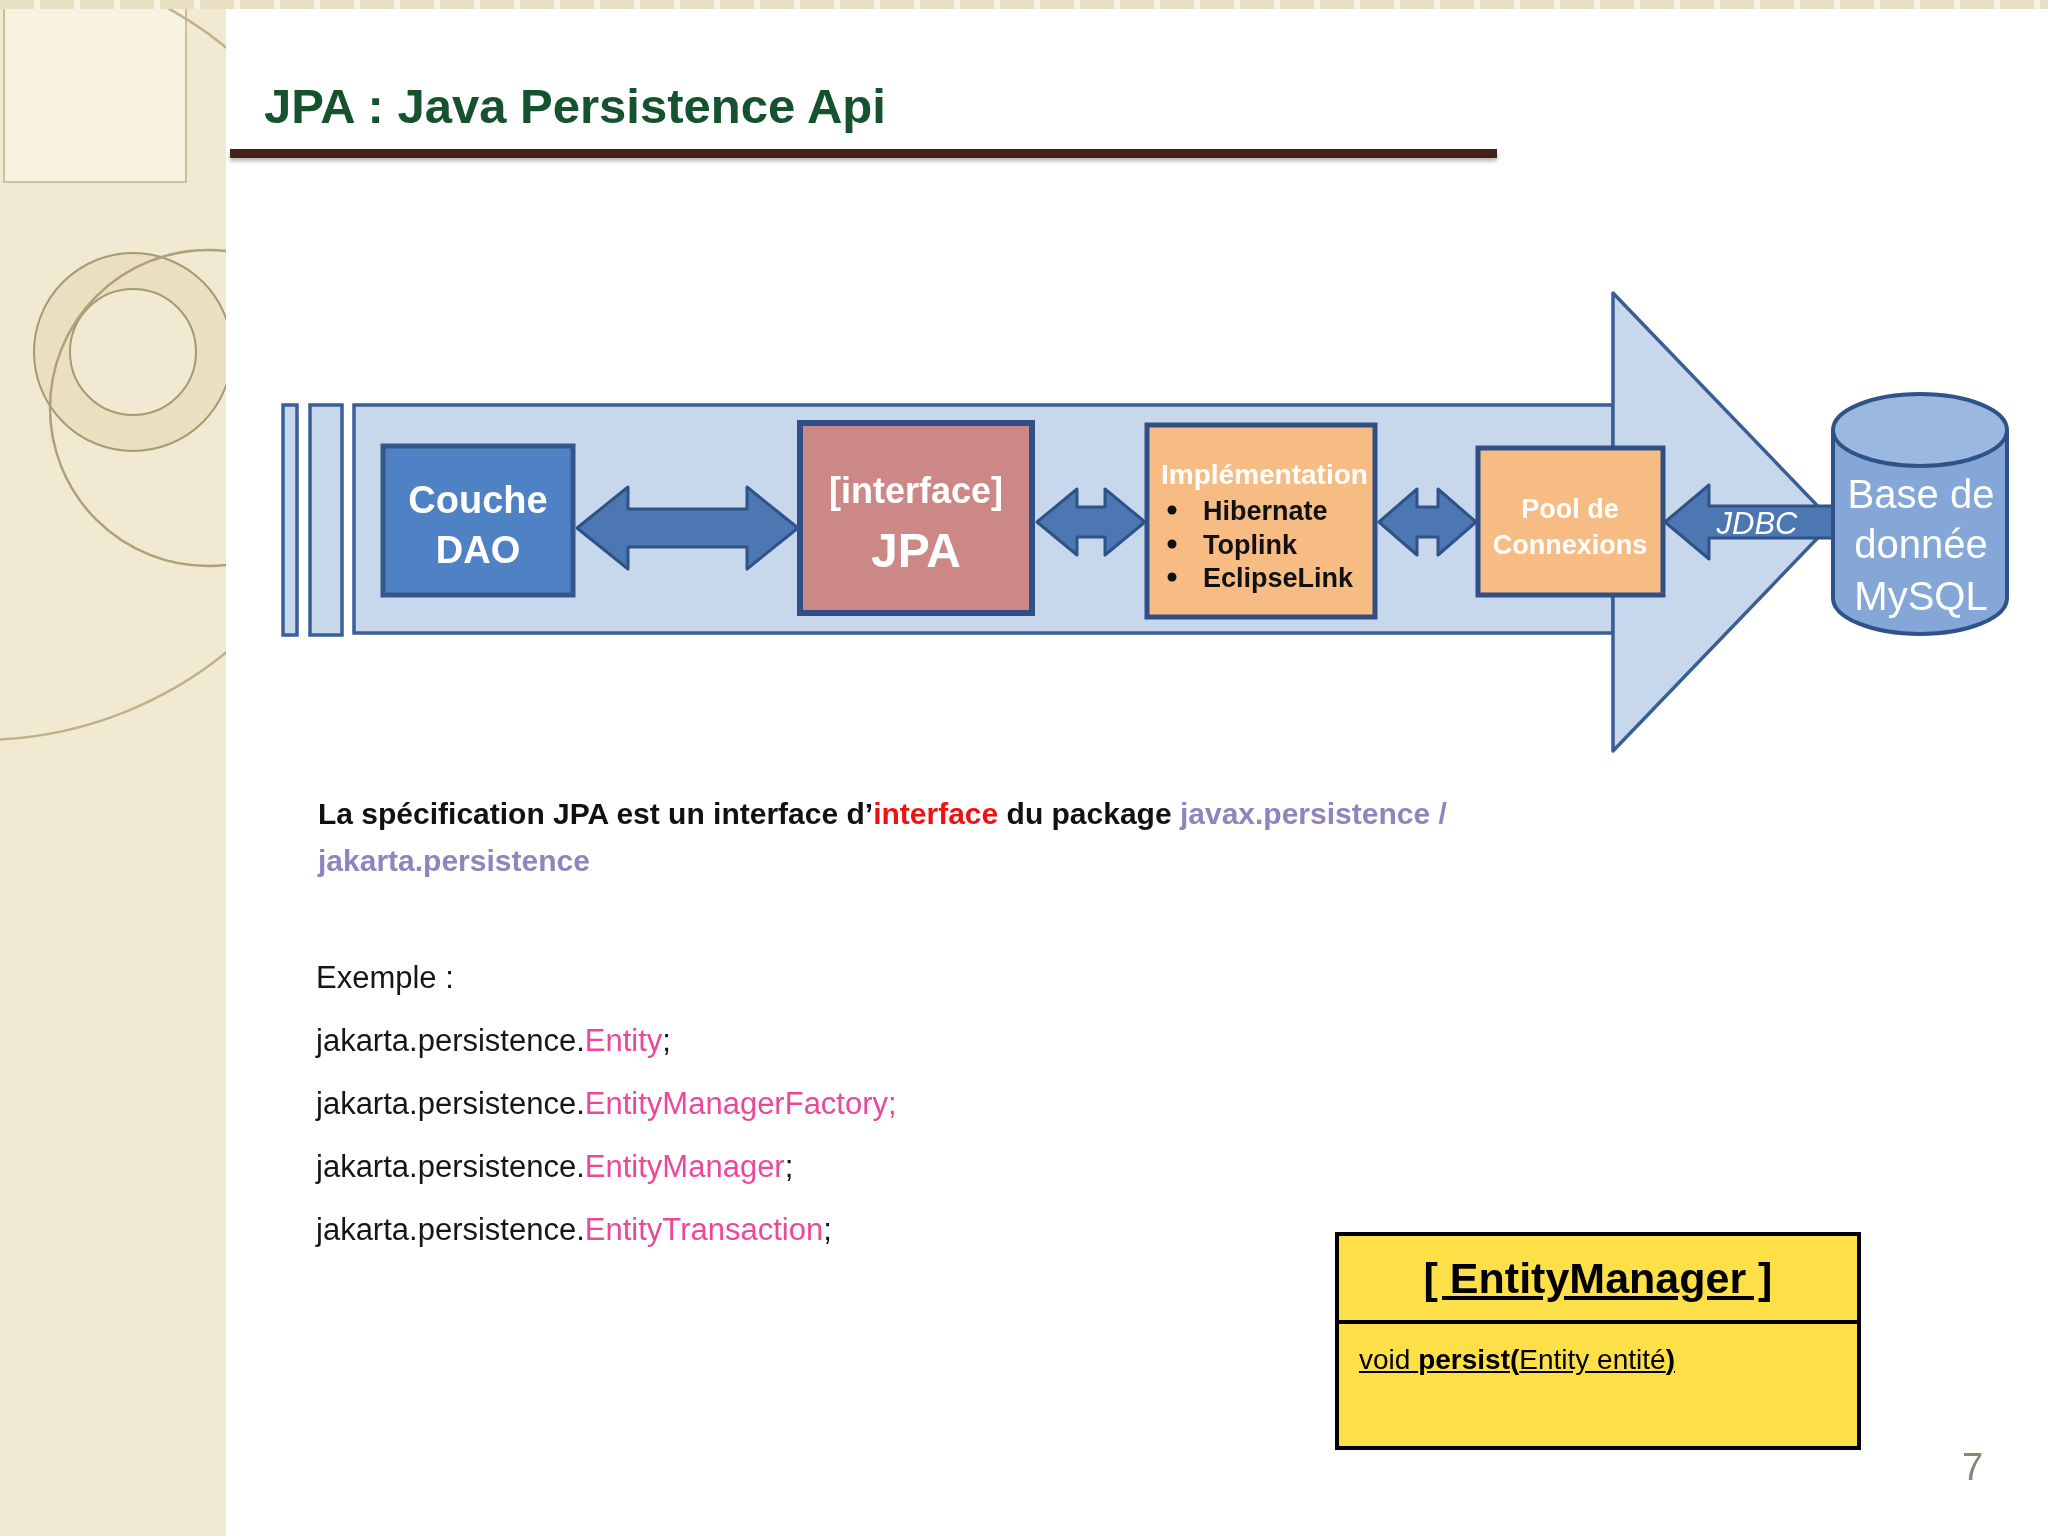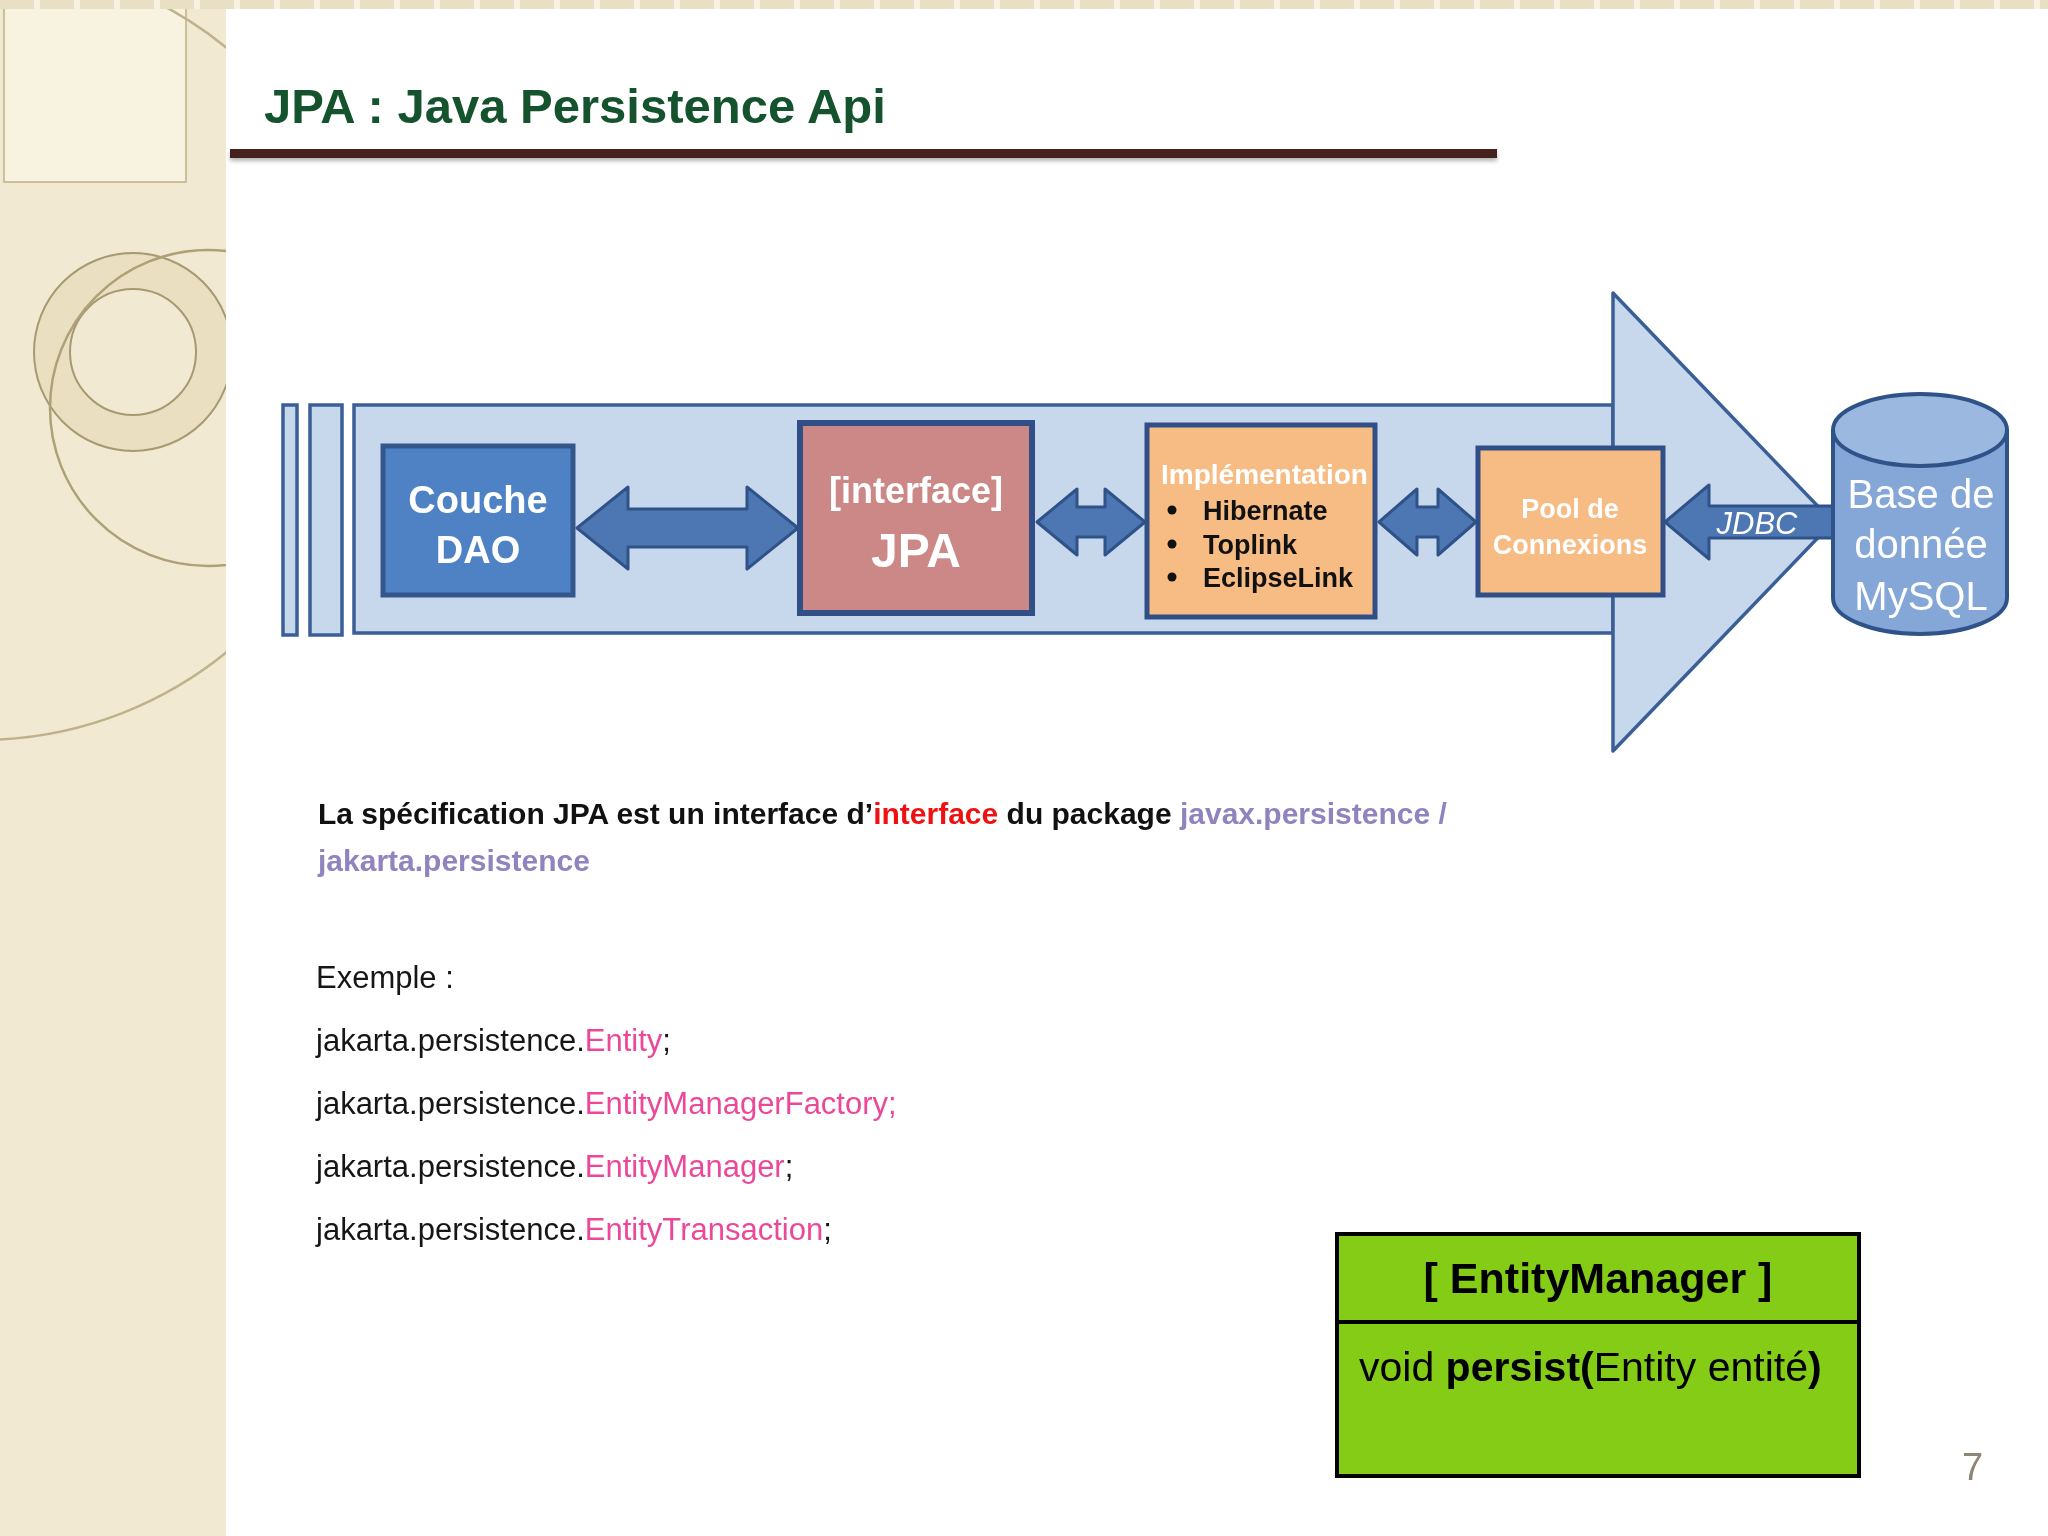--- a/index.html
+++ b/index.html
@@ -31,30 +31,30 @@
   .red{color:#ee1111;}
   .purple{color:#9083be;margin-top:12px;}
   
   #example{
     position:absolute;left:316px;top:946px;width:1100px;
     font-size:31px;font-weight:normal;line-height:63px;color:#161616;
   }
   .code-red{color:#ec4899;}
   
   #uml{
-    position:absolute;left:1335px;top:1232px;width:526px;height:246px;
-    border:4px solid #000000;background:#84cc16;box-sizing:border-box;
+    position:absolute;left:1335px;top:1232px;width:526px;height:218px;
+    border:4px solid #000000;background:#fde047;box-sizing:border-box;text-decoration:underline;
   }
   #uml-header{
     height:88px;border-bottom:4px solid #000000;box-sizing:border-box;
     display:flex;align-items:center;justify-content:center;
     font-size:43px;font-weight:bold;color:#000000;
   }
   #uml-body{
-    padding:20px 12px 0 20px;font-size:41px;color:#000000;
+    padding:20px 12px 0 20px;font-size:28px;color:#000000;
   }
   .b{font-weight:bold;}
   
   #page-number{
     position:absolute;left:1962px;top:1446px;font-size:38px;color:#8c8672;
   }
   svg{display:block;}
   #diagram{position:absolute;left:0;top:0;}
   text{font-family:"Liberation Sans",sans-serif;}
 </style>

